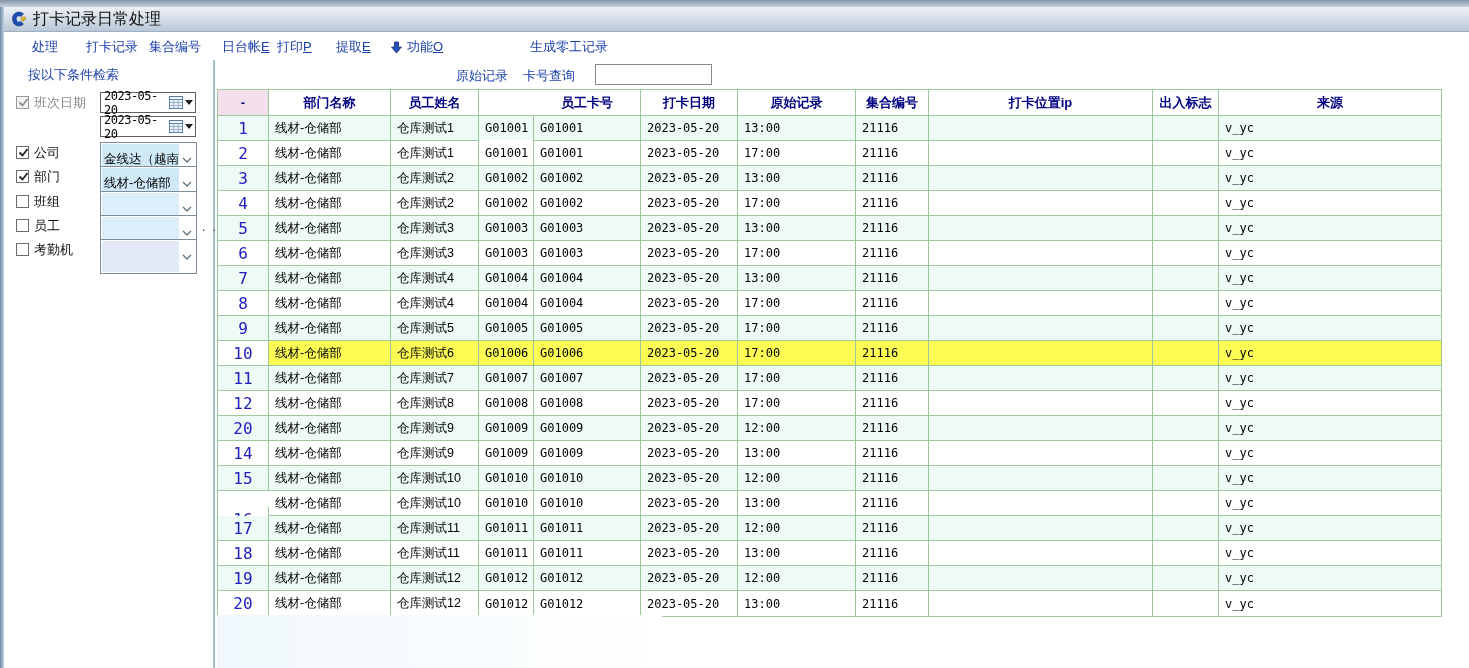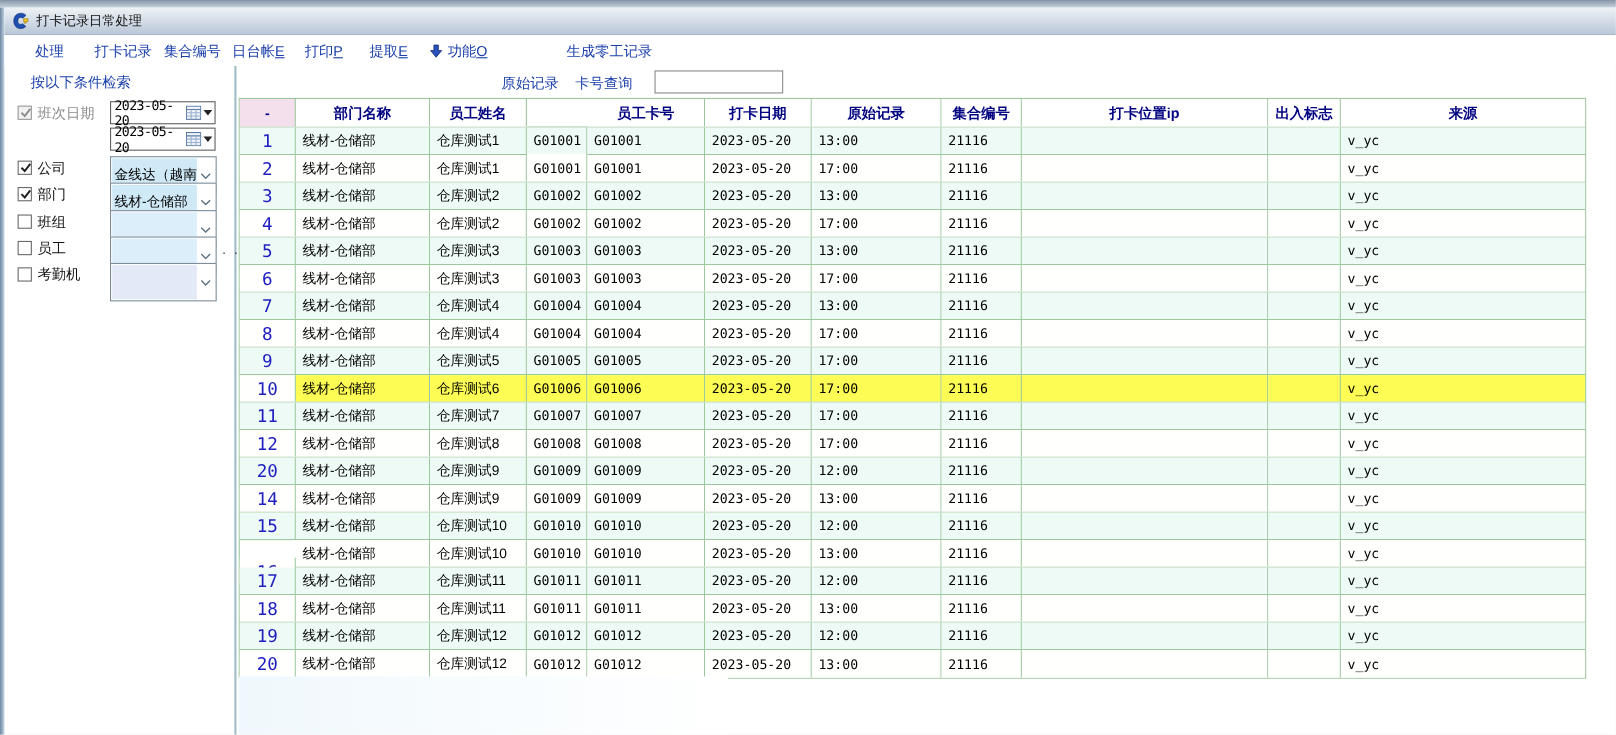--- a/index.html
+++ b/index.html
@@ -8,21 +8,21 @@
 
   
   .top-strip { position:absolute; left:0; top:0; width:100%; height:7px;
     background:linear-gradient(#8494a6,#c9d3df); }
   .left-border { position:absolute; left:0; top:7px; bottom:0; width:4px;
     background:linear-gradient(90deg,#6e87a0,#c2d4e6); }
   .titlebar { position:absolute; left:4px; right:0; top:7px; height:25px;
     background:linear-gradient(#eef2f6,#b9c7d8);
     display:flex; align-items:center; padding-left:7px; gap:6px;
     border-bottom:1px solid #9fb0c2; }
-  .titlebar .title { font-size:12px; color:#10100f; }
+  .titlebar .title { font-size:16px; color:#10100f; }
   .app-icon { width:16px; height:16px; flex:0 0 16px; }
 
   
   .menubar { position:absolute; left:4px; right:0; top:32px; height:28px; background:#fff; }
   .menu-item { position:absolute; top:6px; font-size:13px; color:#1a3faa; cursor:default; white-space:nowrap; }
   .menu-item u { text-decoration:underline; }
   .menu-down-icon { position:absolute; top:8px; width:13px; height:13px; }
 
   
   .v-separator { position:absolute; left:213px; top:60px; bottom:0; width:2px; background:#a3bfc9; }
@@ -93,28 +93,28 @@
       <path d="M8 1 C4 1 1.5 4 1.5 8 C1.5 12 4 15 8 15 C10 15 11.5 14 12.5 13 L9.5 10.5 C9 11 8.5 11.2 8 11.2 C6.3 11.2 5.2 9.8 5.2 8 C5.2 6.2 6.3 4.8 8 4.8 C8.6 4.8 9.1 5 9.6 5.5 L12.6 3 C11.5 1.8 10 1 8 1 Z" fill="#1e4fae" stroke="#0b2a6b" stroke-width="0.5"></path>
       <path d="M10.5 6 L14.5 6 L14.5 8.5 L12.8 8.5 L12.8 10 L11 10 L11 8.5 L10.5 8.5 Z" fill="#f4c31f" stroke="#8a6d00" stroke-width="0.5"></path>
     </svg>
     <span class="title">打卡记录日常处理</span>
   </div>
 
   <div class="menubar">
       <span class="menu-item" style="left: 28px;">处理</span>
       <span class="menu-item" style="left: 82px; font-family: Liberation Serif, serif;">打卡记录</span>
       <span class="menu-item" style="left: 145px;">集合编号</span>
-      <span class="menu-item" style="left: 207px;">日台帐<u>E</u></span>
+      <span class="menu-item" style="left: 218px;">日台帐<u>E</u></span>
       <span class="menu-item" style="left: 273px;">打印<u>P</u></span>
       <span class="menu-item" style="left: 332px;">提取<u>E</u></span>
       <span class="menu-down-icon" style="left: 386px;"><svg width="13" height="13" viewBox="0 0 13 13">
           <path d="M4.5 1 h4 v5 h3 L6.5 12 L1.5 6 h3 Z" fill="#2a50bd" stroke="#14306f" stroke-width="0.8"></path>
         </svg></span>
       <span class="menu-item" style="left: 403px;">功能<u>O</u></span>
-      <span class="menu-item" style="left: 511px;">生成零工记录</span>
+      <span class="menu-item" style="left: 526px;">生成零工记录</span>
     </div>
 
   <div class="v-separator"></div>
 
   <div class="panel-title">按以下条件检索</div>
 
   <div class="filter-row disabled" style="top:92px;">
     <span class="checkbox checked">
       <svg width="13" height="13" viewBox="0 0 13 13">
           <polyline points="2.5,6.5 5.5,9.5 10.5,3" fill="none" stroke="#222" stroke-width="1.8"></polyline>

